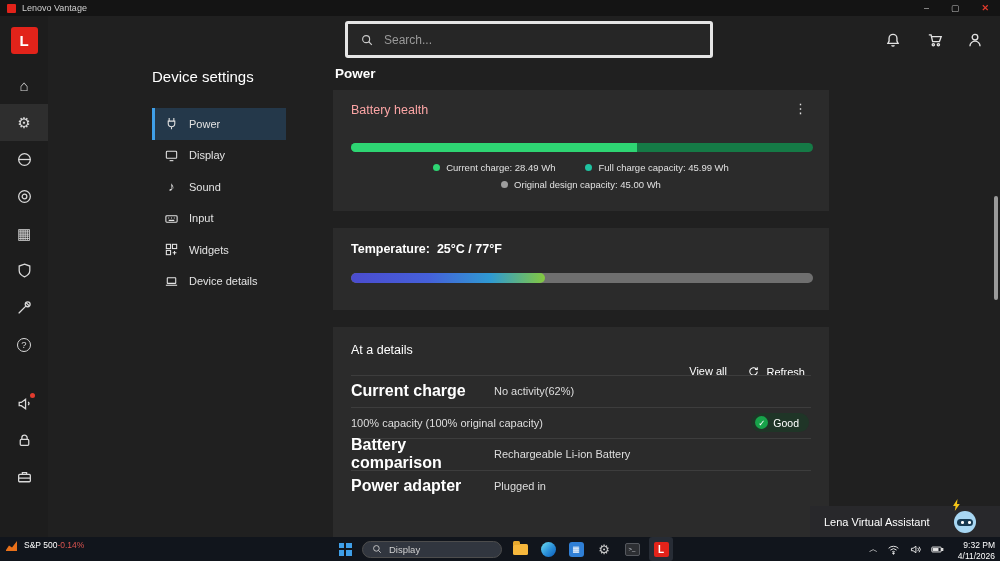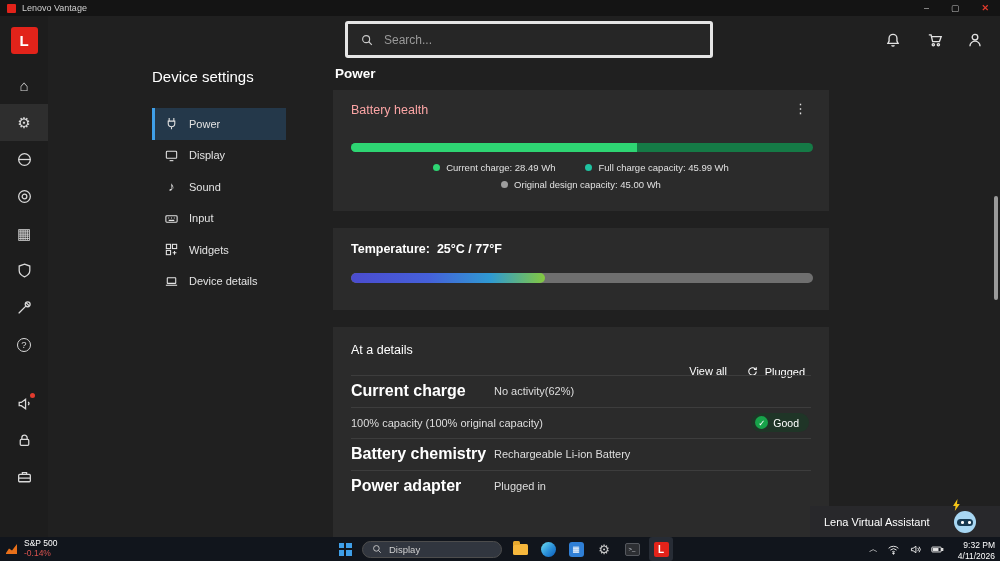--- a/index.html
+++ b/index.html
@@ -75,21 +75,21 @@
   .assistant { position:absolute; left:810px; top:506px; width:190px; height:31px; background:#28282b; display:flex; align-items:center; padding:0 24px 0 14px; cursor:pointer; }
   .assistant-label { font-size:11px; color:#fff; }
   .robot { width:22px; height:22px; border-radius:50%; background:#a7d6f2; position:relative; margin-left:auto; }
   .robot-band { position:absolute; left:3px; right:3px; top:8px; height:7px; background:#173a52; border-radius:4px; }
   .robot-eye { position:absolute; left:4px; top:2.5px; width:2.5px; height:2.5px; border-radius:50%; background:#fff; box-shadow:7px 0 0 #fff; }
   .bolt { position:absolute; top:-12px; left:-2px; width:9px; height:12px; }
 
   
   .taskbar { position:absolute; left:0; bottom:0; right:0; height:24px; background:#11151c; }
   .stock { position:absolute; left:5px; top:2px; display:flex; gap:5px; align-items:center; cursor:pointer; }
-  .stock-text { display:flex; flex-direction:column; line-height:1.15; }
+  .stock-text { display:flex; flex-direction:row; line-height:1.15; }
   .stock-name { font-size:8.5px; color:#fff; }
   .stock-change { font-size:8.5px; color:#d9534f; }
   .tb-item { position:absolute; top:0; width:24px; height:24px; display:flex; align-items:center; justify-content:center; cursor:pointer; }
   .winlogo { width:13px; height:13px; display:grid; grid-template-columns:1fr 1fr; gap:1.5px; }
   .winlogo div { background:#3f9fe8; }
   .tb-search { position:absolute; left:362px; top:3.5px; width:140px; height:17px; border-radius:9px; background:#31363f; border:1px solid #4d4d4d; display:flex; align-items:center; gap:7px; padding:0 9px; font-size:9.5px; color:#cfcfcf; cursor:pointer; }
   .tb-search svg { width:10px; height:10px; stroke:#cfcfcf; fill:none; stroke-width:1.4; }
   .folder-ic { width:15px; height:11px; background:#f6b73c; border-radius:1.5px; position:relative; }
   .folder-ic:before { content:""; position:absolute; top:-2.5px; left:0; width:7px; height:4px; background:#e7a92e; border-radius:1.5px 1.5px 0 0; }
   .edge-ic { width:15px; height:15px; border-radius:50%; background:linear-gradient(135deg,#6fe0f2 0%, #2a8fd8 55%, #0b5bb8 100%); }
@@ -277,36 +277,36 @@
 
   <div class="card" id="card-glance">
     <div class="glance-title">At a details</div>
     <div class="link" style="right:102px;">
       <span>View all</span>
     </div>
     <div class="link" style="right:24px;">
       <svg viewBox="0 0 16 16">
           <path d="M12.6 8a4.6 4.6 0 11-1.3-3.2M12.6 2.8v2.6H10"></path>
         </svg>
-      <span>Plugged</span>
+      <span>Refresh</span>
     </div>
     <div class="glance-rows">
       <div class="glance-row">
         <span class="row-label">Current charge</span>
         <span class="row-value">No activity(62%)</span>
       </div>
       <div class="glance-row">
         <span class="row-value">100% capacity (100% original capacity)</span>
         <span class="badge-good">
           <span class="badge-check">✓</span>
           <span>Good</span>
         </span>
       </div>
       <div class="glance-row">
-        <span class="row-label">Battery chemistry</span>
+        <span class="row-label">Battery comparison</span>
         <span class="row-value">Rechargeable Li-ion Battery</span>
       </div>
       <div class="glance-row">
         <span class="row-label">Power adapter</span>
         <span class="row-value">Plugged in</span>
       </div>
     </div>
   </div>
 
   <div class="scroll-thumb"></div>

